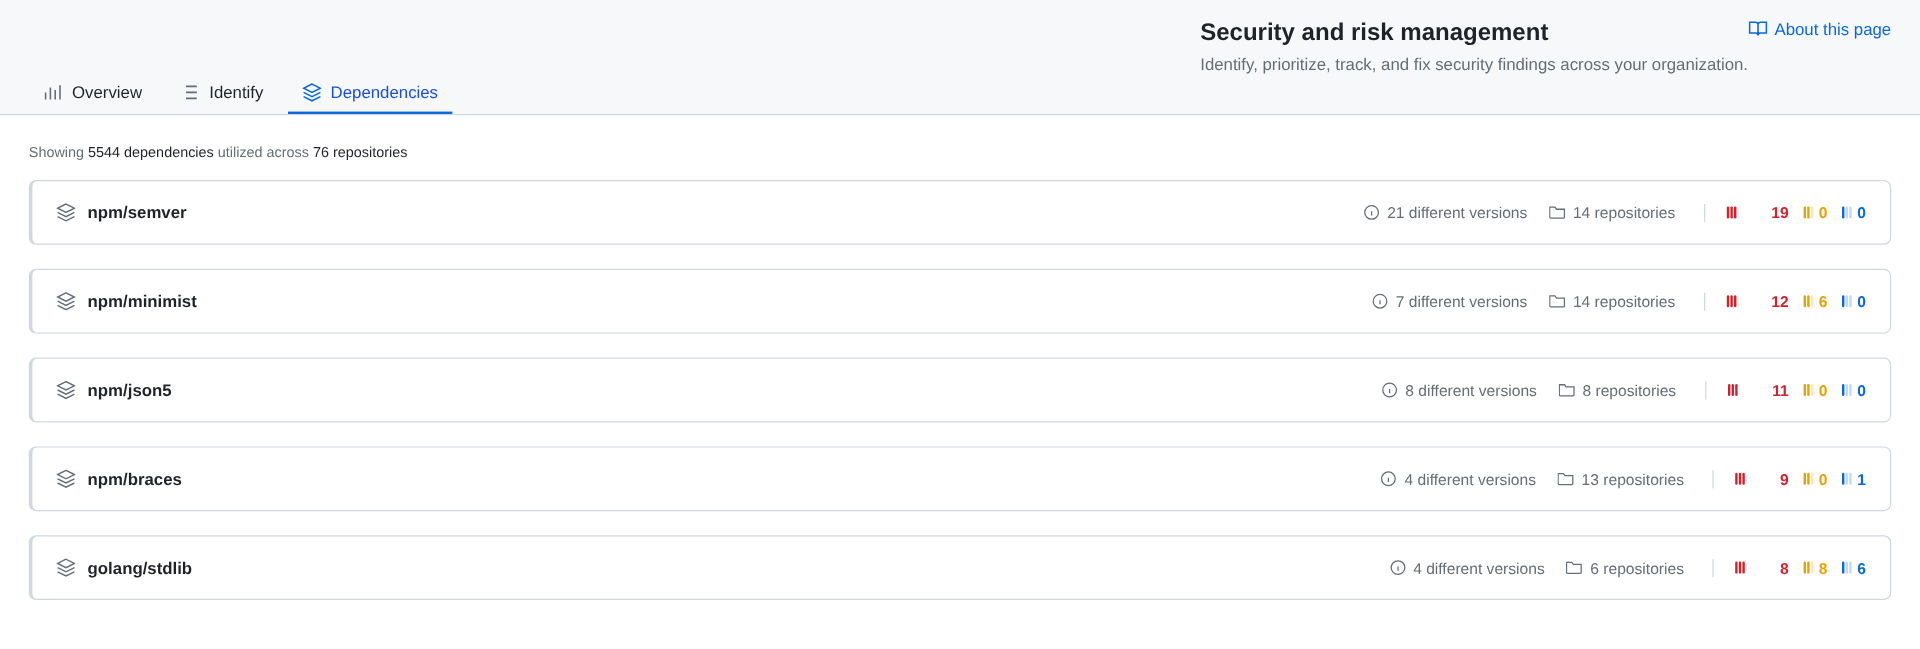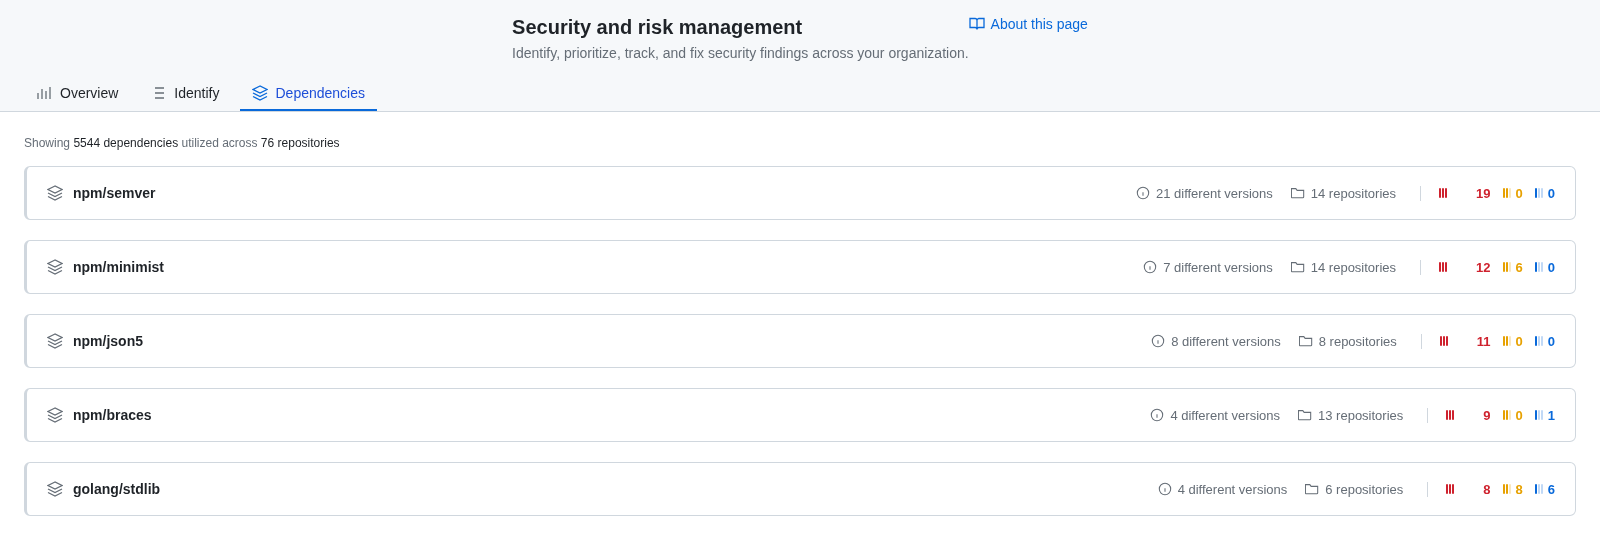--- a/index.html
+++ b/index.html
@@ -1,20 +1,20 @@
 <!DOCTYPE html>
 <html><head>
 <meta charset="utf-8">
 <style>
 * { box-sizing: border-box; margin: 0; padding: 0; }
 body { font-family: -apple-system, BlinkMacSystemFont, "Segoe UI", Helvetica, Arial, sans-serif; background: #fff; color: #1f2328; font-size: 14px; }
 .header-area { background: #f6f8fa; border-bottom: 1px solid #d0d7de; padding: 16px 24px 0 24px; }
-.header-top { display: flex; justify-content: center; align-items: flex-start; }
+.header-top { display: flex; justify-content: flex-end; align-items: flex-start; }
 .title-block h1 { font-size: 20px; font-weight: 600; margin-bottom: 6px; }
-.title-block p { color: #656d76; font-size: 14px; margin-bottom: 16px; }
+.title-block p { color: #656d76; font-size: 14px; }
 .about-link { color: #0969da; font-size: 14px; display: flex; align-items: center; gap: 6px; cursor: pointer; }
 .tabs { display: flex; gap: 8px; }
 .tab { display: flex; align-items: center; gap: 8px; padding: 8px 12px; font-size: 14px; color: #1f2328; cursor: pointer; border-bottom: 2px solid transparent; }
 .tab.active { color: #1d4ed8; border-bottom-color: #0969da; font-weight: 500; }
 .tab svg { width: 16px; height: 16px; }
 .content { padding: 24px; }
 .summary { color: #656d76; font-size: 12px; margin-bottom: 16px; }
 .summary .strong { color: #1f2328; font-weight: 500; }
 .dep-list { display: flex; flex-direction: column; gap: 20px; }
 .dep-card { border: 1px solid #d0d7de; border-left: 3px solid #d0d7de; border-radius: 6px; padding: 18px 20px; display: flex; align-items: center; justify-content: space-between; background: #fff; }

